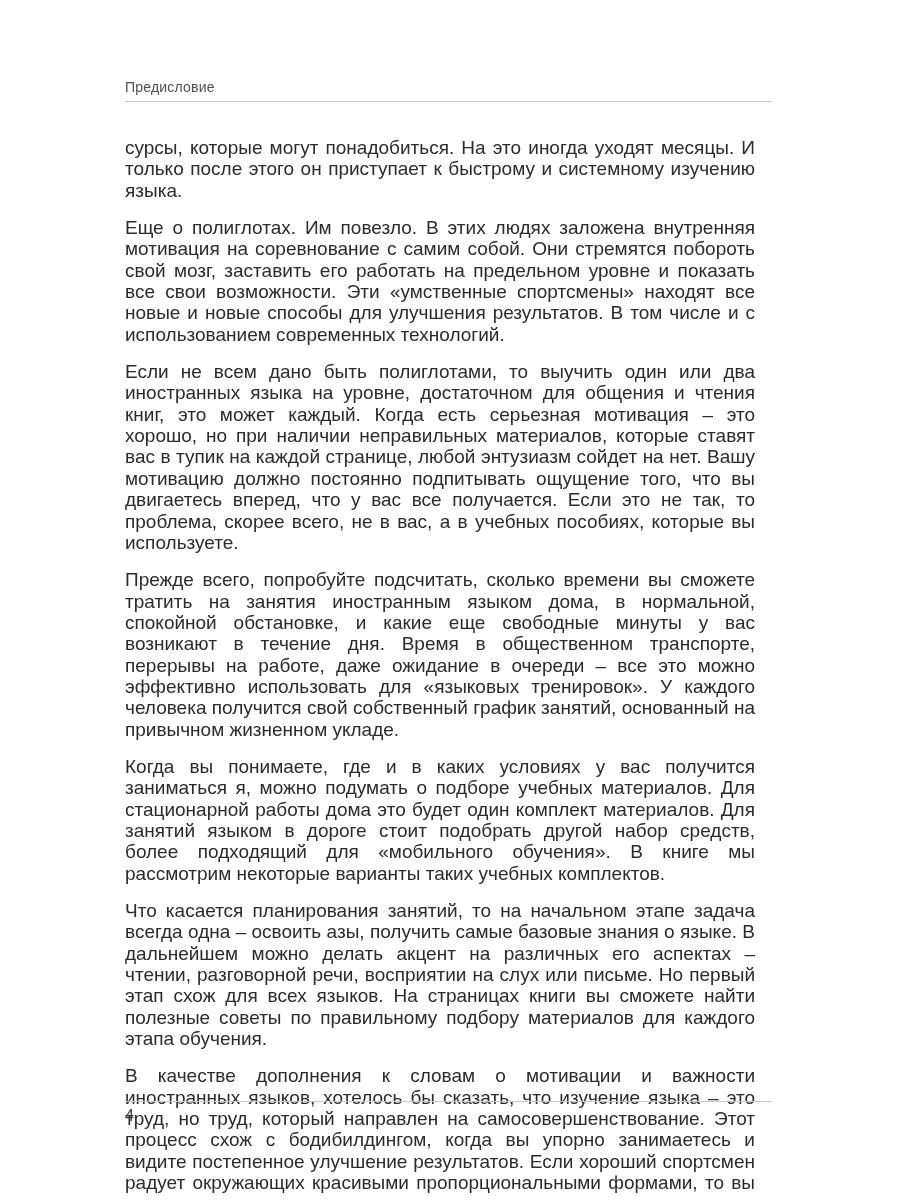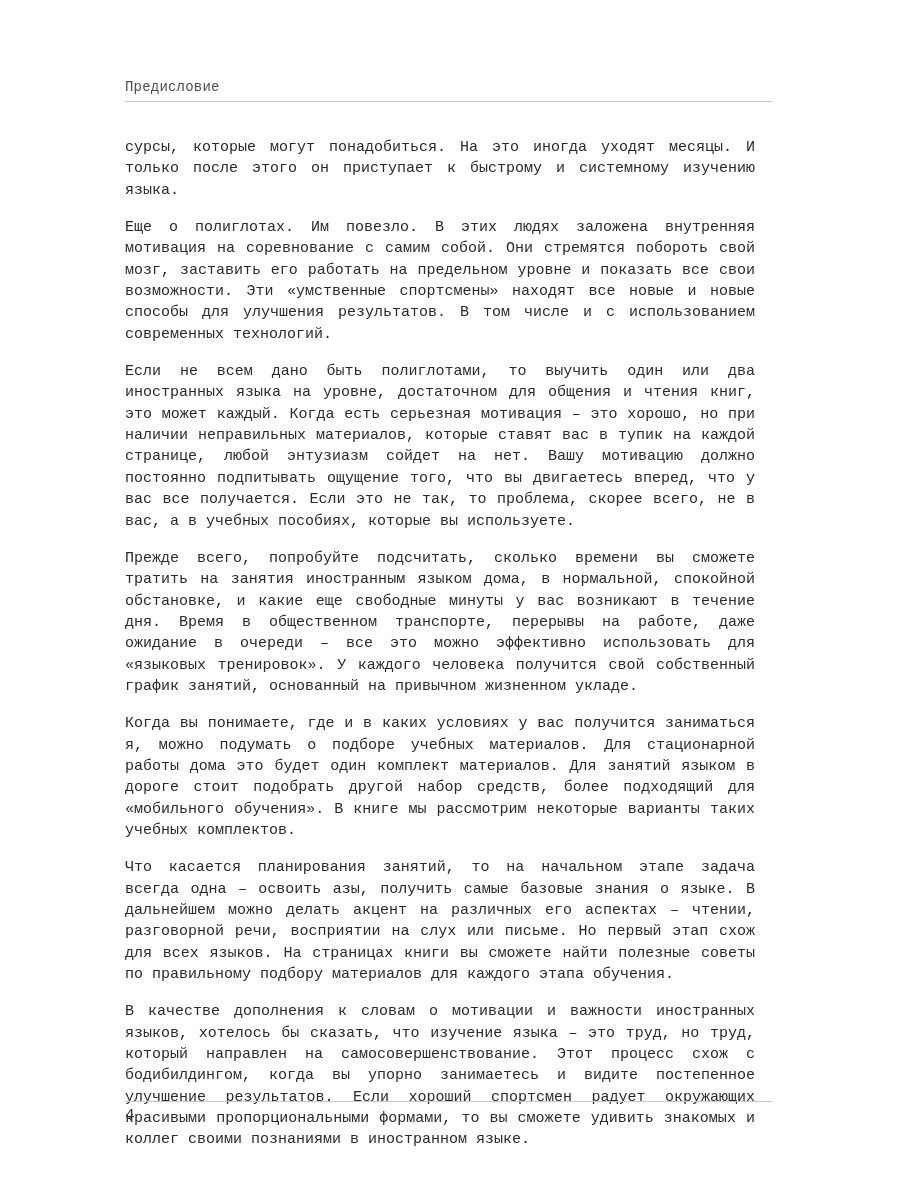--- a/index.html
+++ b/index.html
@@ -5,21 +5,21 @@
   html, body {
     margin: 0;
     padding: 0;
     background: #ffffff;
   }
   .page {
     position: relative;
     width: 900px;
     height: 1200px;
     background: #ffffff;
-    font-family: Liberation Mono, monospace;
+    font-family: Liberation Sans, sans-serif;
     overflow: hidden;
   }
   .running-header {
     position: absolute;
     left: 125px;
     right: 128px;
     top: 79px;
   }
   .running-header .header-title {
     display: block;
@@ -34,21 +34,21 @@
     margin: 6px 0 0 0;
   }
   .content {
     position: absolute;
     left: 125px;
     right: 128px;
     top: 137px;
   }
   .content p {
     margin: 0 17px 16px 0;
-    font-size: 15px;
+    font-size: 19px;
     line-height: 21.35px;
     color: #2b2b2b;
     text-align: justify;
     hyphens: manual;
     -webkit-hyphens: manual;
   }
   .page-footer {
     position: absolute;
     left: 125px;
     right: 128px;

